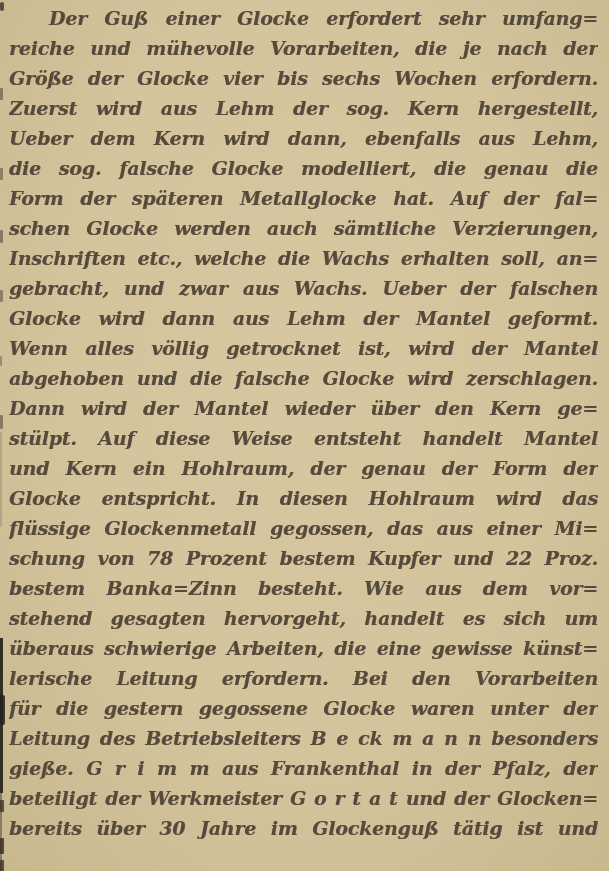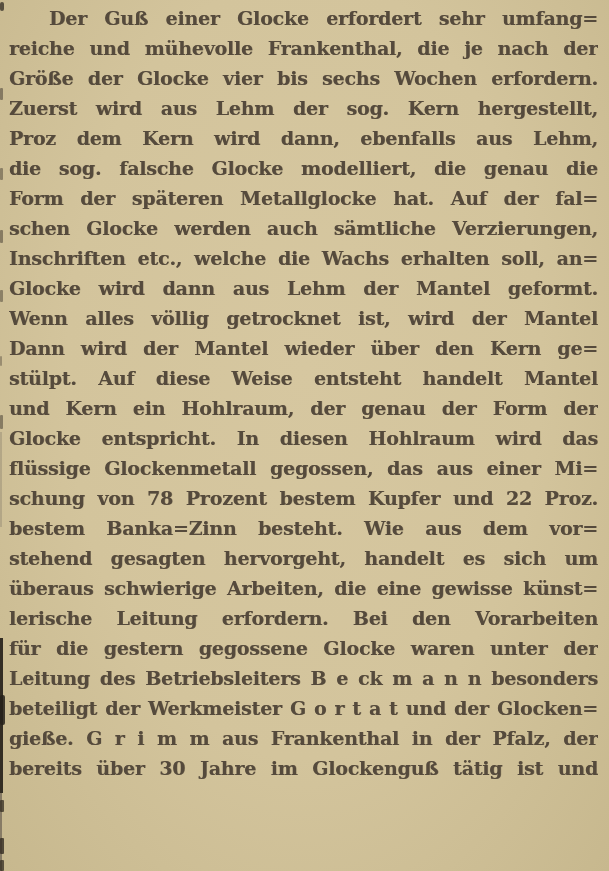--- a/index.html
+++ b/index.html
@@ -1,20 +1,20 @@
 <!DOCTYPE html>
 <html style="--paper: #d3c49c; --paper-edge: #c7b88e; --ink: #554a3c;"><head>
 <meta charset="utf-8">
 <style>
   :root {
     --paper: #d3c49c;
     --paper-edge: #c7b88e;
     --ink: #554a3c;
   }
-  * { margin: 0; padding: 0; box-sizing: border-box; }
+  * { margin: 0; padding: 0; box-sizing: border-box; font-style: italic; }
   html, body {
     width: 609px; height: 871px;
     overflow: hidden;
     font-family: "DejaVu Serif", serif;
   }
   .page {
     position: relative;
     width: 609px; height: 871px;
     background: radial-gradient(ellipse at 50% 42%, #d6c7a0 0%, var(--paper) 55%, var(--paper-edge) 100%);
     overflow: hidden;
@@ -41,44 +41,46 @@
     position: absolute;
     pointer-events: none;
   }
 </style>
 </head>
 <body>
 
 <div class="page">
   <div class="text-column">
       <div class="line indent">Der Guß einer Glocke erfordert sehr umfang=</div>
-      <div class="line">reiche und mühevolle Frankenthal, die je nach der</div>
+      <div class="line">reiche und mühevolle Vorarbeiten, die je nach der</div>
       <div class="line">Größe der Glocke vier bis sechs Wochen erfordern.</div>
       <div class="line">Zuerst wird aus Lehm der sog. Kern hergestellt,</div>
-      <div class="line">Proz dem Kern wird dann, ebenfalls aus Lehm,</div>
+      <div class="line">Ueber dem Kern wird dann, ebenfalls aus Lehm,</div>
       <div class="line">die sog. falsche Glocke modelliert, die genau die</div>
       <div class="line">Form der späteren Metallglocke hat. Auf der fal=</div>
       <div class="line">schen Glocke werden auch sämtliche Verzierungen,</div>
       <div class="line">Inschriften etc., welche die Wachs erhalten soll, an=</div>
+      <div class="line">gebracht, und zwar aus Wachs. Ueber der falschen</div>
       <div class="line">Glocke wird dann aus Lehm der Mantel geformt.</div>
       <div class="line">Wenn alles völlig getrocknet ist, wird der Mantel</div>
+      <div class="line">abgehoben und die falsche Glocke wird zerschlagen.</div>
       <div class="line">Dann wird der Mantel wieder über den Kern ge=</div>
       <div class="line">stülpt. Auf diese Weise entsteht handelt Mantel</div>
       <div class="line">und Kern ein Hohlraum, der genau der Form der</div>
       <div class="line">Glocke entspricht. In diesen Hohlraum wird das</div>
       <div class="line">flüssige Glockenmetall gegossen, das aus einer Mi=</div>
       <div class="line">schung von 78 Prozent bestem Kupfer und 22 Proz.</div>
       <div class="line">bestem Banka=Zinn besteht. Wie aus dem vor=</div>
       <div class="line">stehend gesagten hervorgeht, handelt es sich um</div>
       <div class="line">überaus schwierige Arbeiten, die eine gewisse künst=</div>
       <div class="line">lerische Leitung erfordern. Bei den Vorarbeiten</div>
       <div class="line">für die gestern gegossene Glocke waren unter der</div>
       <div class="line">Leitung des Betriebsleiters B e ck m a n n besonders</div>
+      <div class="line">gieße. G r i m m aus Frankenthal in der Pfalz, der</div>
       <div class="line">beteiligt der Werkmeister G o r t a t und der Glocken=</div>
-      <div class="line">gieße. G r i m m aus Frankenthal in der Pfalz, der</div>
       <div class="line">bereits über 30 Jahre im Glockenguß tätig ist und</div>
     </div>
   <div id="artifacts-layer">
       <span class="artifact" style="left: 0px; top: 2px; width: 4px; height: 9px; background: rgb(58, 51, 42); opacity: 0.8; border-radius: 2px;"></span>
       <span class="artifact" style="left: 0px; top: 88px; width: 3px; height: 12px; background: rgb(74, 66, 54); opacity: 0.55; border-radius: 1px;"></span>
       <span class="artifact" style="left: 0px; top: 168px; width: 3px; height: 12px; background: rgb(74, 66, 54); opacity: 0.5; border-radius: 1px;"></span>
       <span class="artifact" style="left: 0px; top: 230px; width: 3px; height: 13px; background: rgb(74, 66, 54); opacity: 0.55; border-radius: 1px;"></span>
       <span class="artifact" style="left: 0px; top: 290px; width: 3px; height: 12px; background: rgb(74, 66, 54); opacity: 0.5; border-radius: 1px;"></span>
       <span class="artifact" style="left: 0px; top: 356px; width: 2px; height: 10px; background: rgb(74, 66, 54); opacity: 0.4; border-radius: 1px;"></span>
       <span class="artifact" style="left: 0px; top: 415px; width: 3px; height: 14px; background: rgb(74, 66, 54); opacity: 0.55; border-radius: 1px;"></span>

